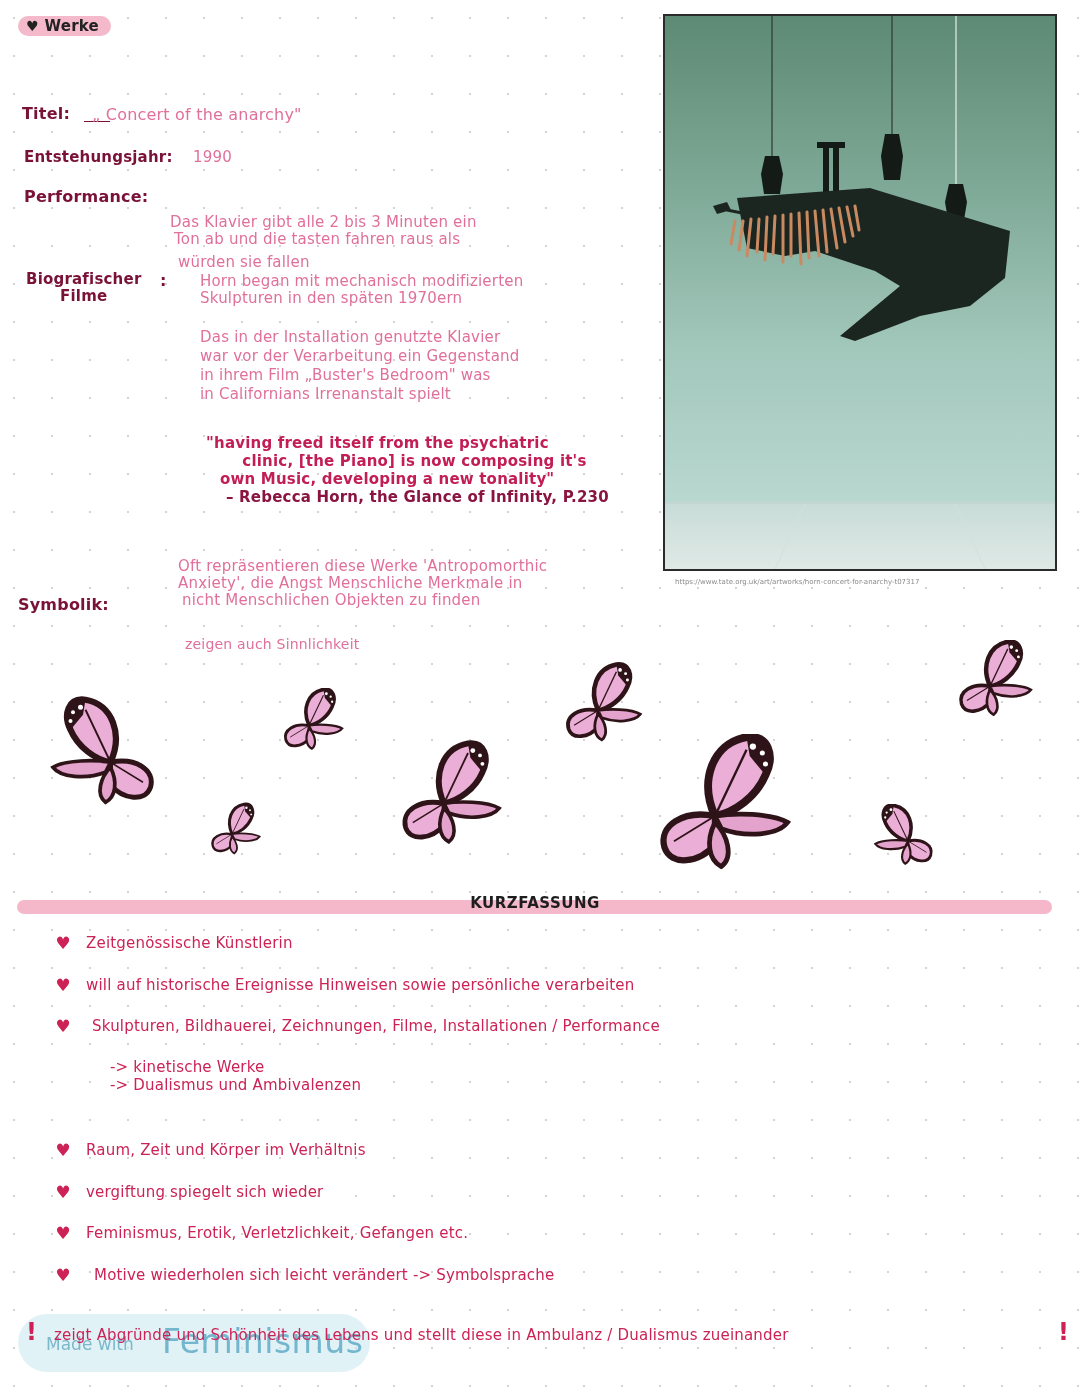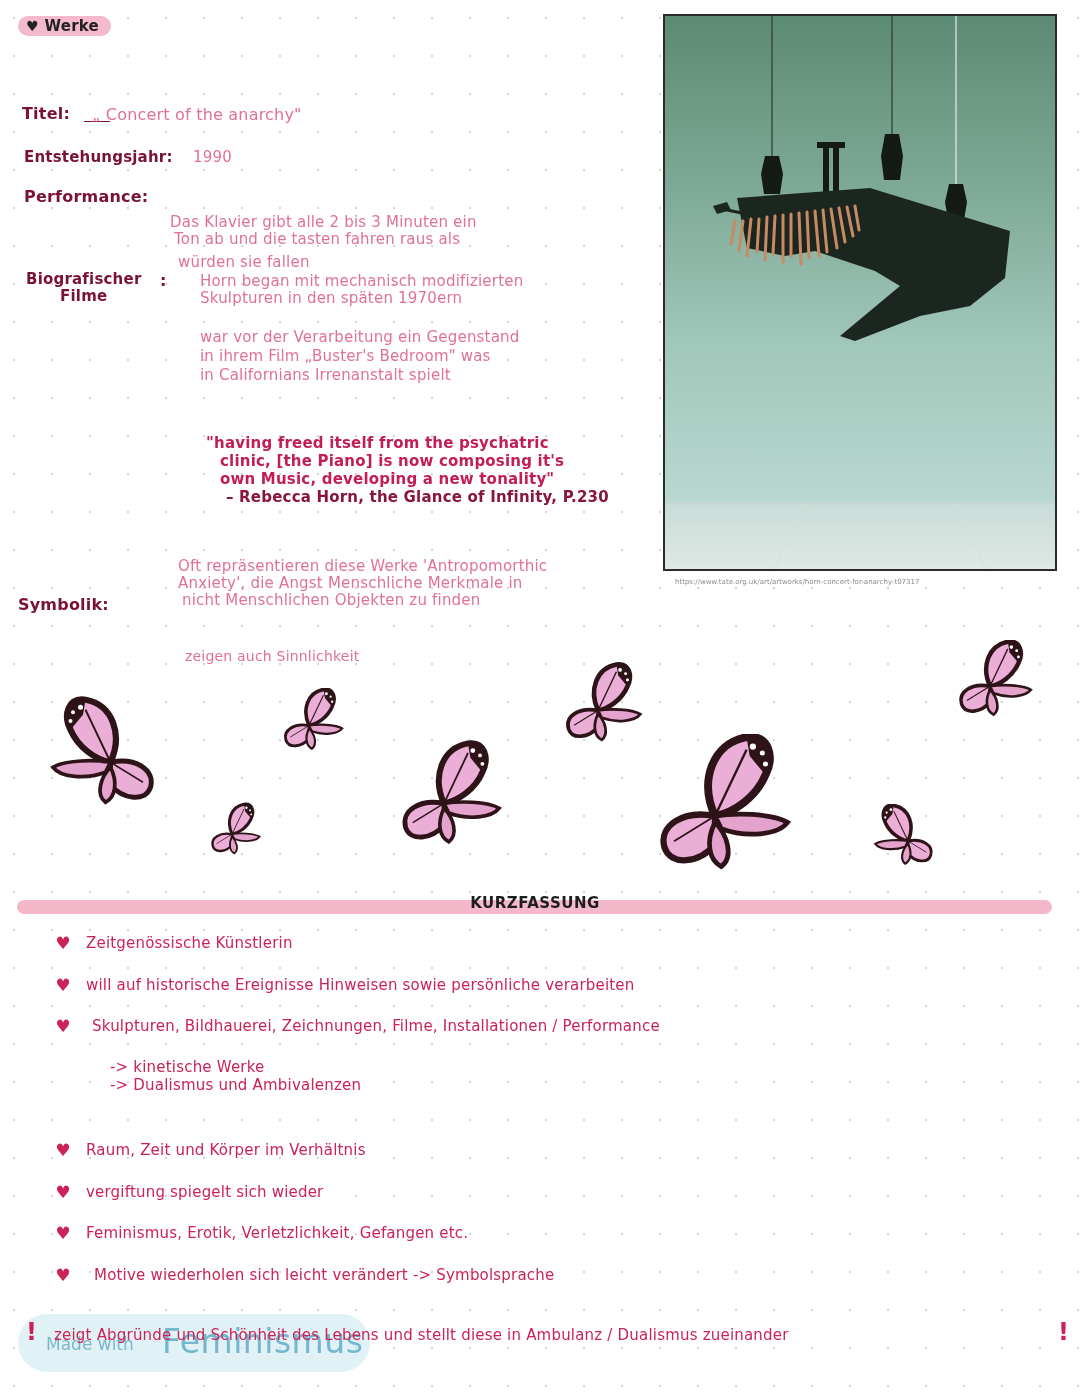--- a/index.html
+++ b/index.html
@@ -83,39 +83,40 @@
 <div class="abs hw label" style="left:26px; top:271px; text-align:center; line-height:17px; font-size:15px;">
   <div>Biografischer</div>
   <div>Filme</div>
 </div>
 <div class="abs hw label" style="left:160px; top:271px;">:</div>
 <div class="abs hw pink" style="left:200px; top:273px;">
   <div>Horn began mit mechanisch modifizierten</div>
   <div>Skulpturen in den späten 1970ern</div>
 </div>
 <div class="abs hw pink" style="left:200px; top:328px; line-height:19px;">
+  <div>Das in der Installation genutzte Klavier</div>
   <div>war vor der Verarbeitung ein Gegenstand</div>
   <div>in ihrem Film „Buster's Bedroom" was</div>
   <div>in Californians Irrenanstalt spielt</div>
 </div>
 
 <div class="abs hw quote" style="left:206px; top:434px;">
   <div>"having freed itself from the psychatric</div>
-  <div style="padding-left:14px;">clinic, [the Piano] is now composing it's</div>
+  <div style="padding-left:14px;text-align:center;">clinic, [the Piano] is now composing it's</div>
   <div style="padding-left:14px;">own Music, developing a new tonality"</div>
   <div style="padding-left:20px; color:#8a1440;">– Rebecca Horn, the Glance of Infinity, P.230</div>
 </div>
 
 <div class="abs hw label" style="left:18px; top:555px;margin-top:40px;">Symbolik:</div>
 <div class="abs hw pink" style="left:178px; top:558px;">
   <div>Oft repräsentieren diese Werke 'Antropomorthic</div>
   <div>Anxiety', die Angst Menschliche Merkmale in</div>
   <div style="padding-left:4px;">nicht Menschlichen Objekten zu finden</div>
 </div>
-<div class="abs hw pink" style="left:185px; top:636px; font-size:14px;margin-top:12px;">zeigen auch Sinnlichkeit</div>
+<div class="abs hw pink" style="left:185px; top:636px; font-size:14px;">zeigen auch Sinnlichkeit</div>
 
 <div class="abs photo">
   <svg width="390" height="553" viewBox="0 0 390 553">
 
     <line x1="0" y1="487" x2="390" y2="487" stroke="#c4d6d1" stroke-width="2"></line>
     <line x1="140" y1="488" x2="110" y2="553" stroke="#d3e0dc" stroke-width="1"></line>
     <line x1="290" y1="488" x2="320" y2="553" stroke="#d3e0dc" stroke-width="1"></line>
 
     <line x1="107" y1="0" x2="107" y2="140" stroke="#2c3a33" stroke-width="1.2"></line>
     <line x1="227" y1="0" x2="227" y2="118" stroke="#2c3a33" stroke-width="1.2"></line>

